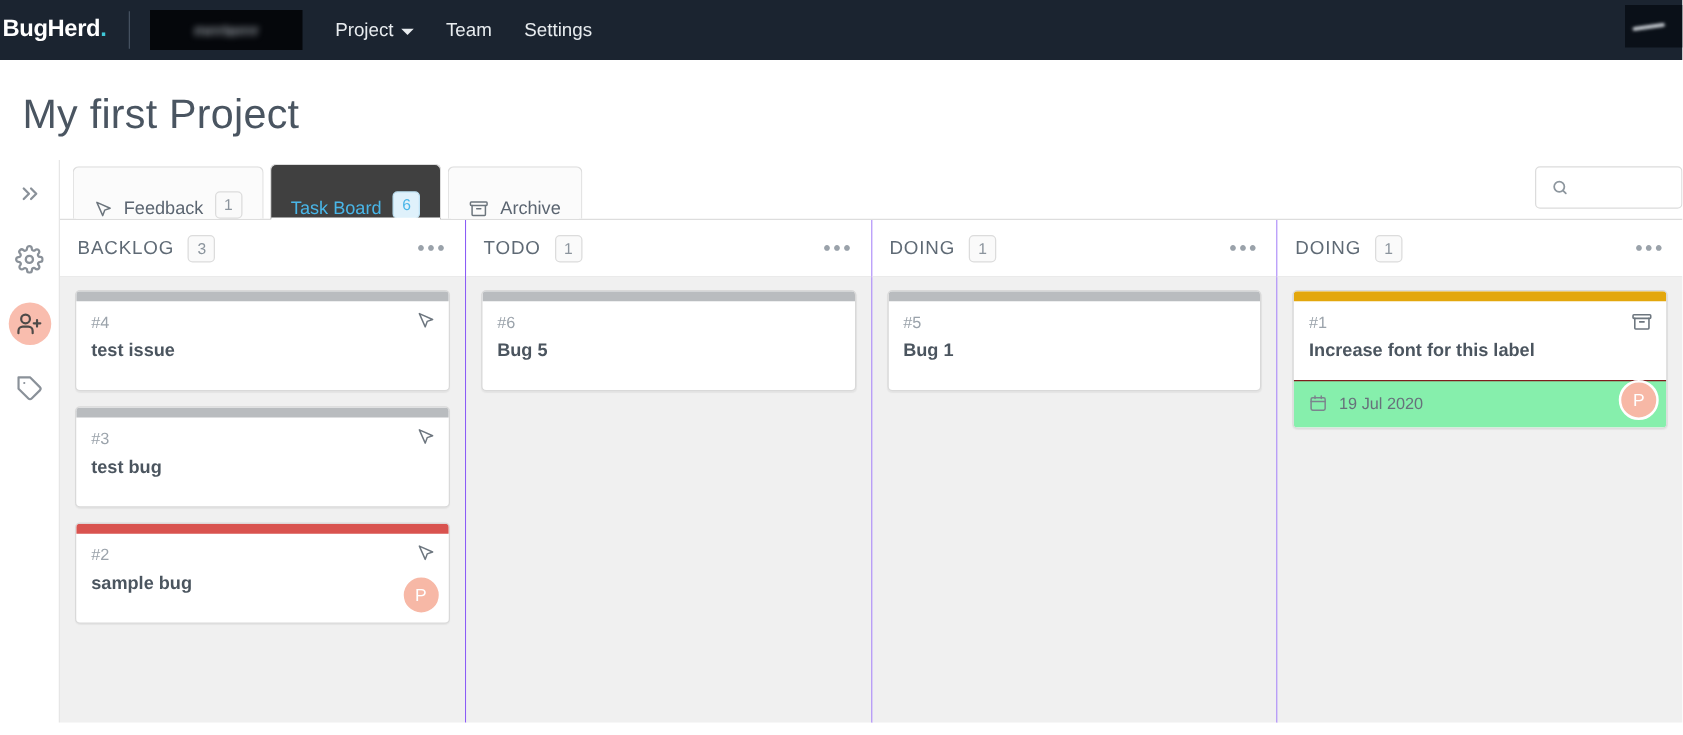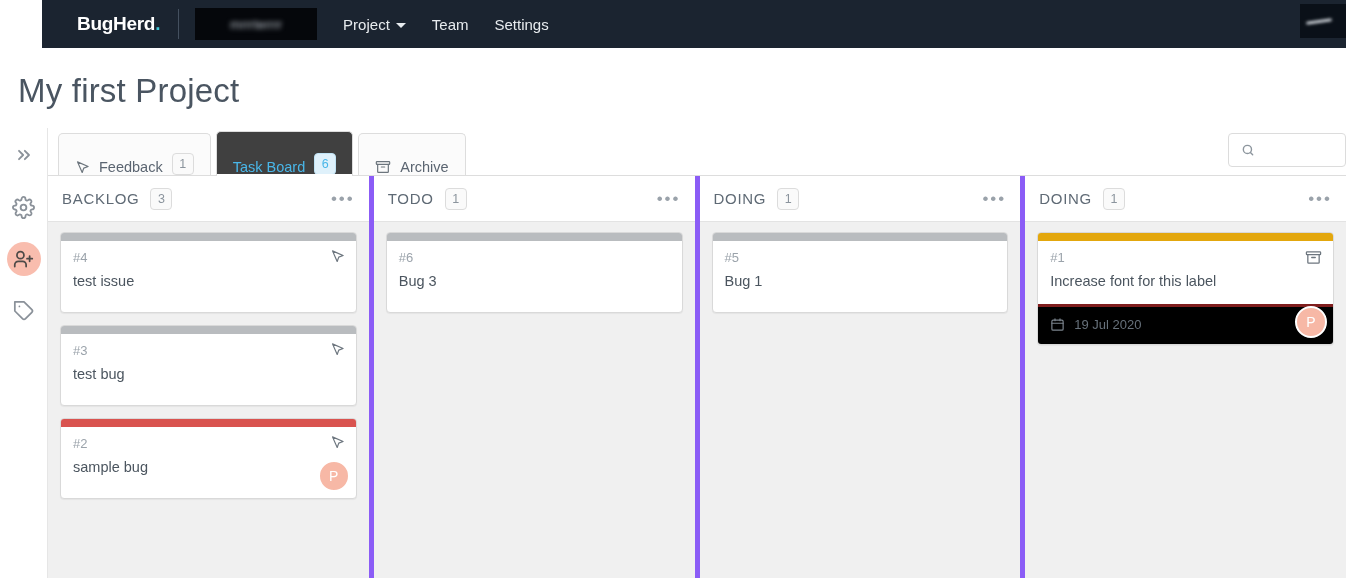--- a/index.html
+++ b/index.html
@@ -11,23 +11,22 @@
     font-family: "Liberation Sans", sans-serif;
     background: #ffffff;
   }
 
   
   .topnav {
     height: 48px;
     background: #1b2430;
     display: flex;
     align-items: center;
-    padding-left: 35px;
+    padding-left: 2px;
     position: relative;
-    margin-left: 42px;
   }
   .logo {
     color: #ffffff;
     font-size: 19px;
     font-weight: bold;
     letter-spacing: -0.3px;
     white-space: nowrap;
   }
   .logo .dot { color: #3fc8d8; }
   .nav-divider {
@@ -183,21 +182,21 @@
     border: none; outline: none;
     font-size: 13px; color: #55606b;
     margin-left: 8px; width: 60px;
     font-family: "Liberation Sans", sans-serif;
   }
 
   
   .columns { display: flex; height: 402px; }
   .col {
     flex: 1 1 0;
-    border-right: 5px solid #8b5cf6;
+    border-right: 1px solid #8b5cf6;
     display: flex; flex-direction: column;
     min-width: 0;
   }
   .col:last-child { border-right: none; }
   .col-head {
     height: 46px;
     display: flex; align-items: center;
     padding: 0 14px 0 14px;
     border-bottom: 1px solid #e3e3e3;
     gap: 11px;
@@ -228,28 +227,28 @@
     border: 1px solid #d9d9d9;
     border-radius: 4px;
     margin-bottom: 12px;
     position: relative;
     overflow: hidden;
     box-shadow: 0 1px 1px rgba(0,0,0,0.05);
   }
   .card-bar { height: 8px; width: 100%; }
   .card-main { padding: 9px 12px 22px 12px; position: relative; }
   .card-id { font-size: 13px; color: #9ba3ab; margin-bottom: 7px; }
-  .card-title { font-size: 14.5px; color: #4b555f; line-height: 1.25; }
+  .card-title { font-size: 14.5px; color: #4b555f; line-height: 1.25; font-weight: bold; }
   .card-icon {
     position: absolute; right: 11px; top: 8px;
     color: #6d767f;
   }
   .card-meta {
-    border-top: 3px solid #7f1d1d;
-    background: #000000;
+    border-top: 1px solid #7f1d1d;
+    background: #86efac;
     padding: 8px 12px 10px 12px;
   }
   .meta-row {
     display: flex; align-items: center; gap: 9px;
     font-size: 13px; color: #67717b;
     padding: 2px 0;
   }
   .avatar {
     position: absolute;
     right: 6px; bottom: 6px;
@@ -415,21 +414,21 @@
         <div class="col-head">
           <span class="col-title">TODO</span>
           <span class="badge">1</span>
           <span class="col-menu">•••</span>
         </div>
         <div class="col-body">
           <div class="card">
             <div class="card-bar" style="background:#b9bcbf"></div>
             <div class="card-main">
               <div class="card-id">#6</div>
-              <div class="card-title">Bug 3</div>
+              <div class="card-title">Bug 5</div>
             </div>
           </div>
         </div>
       </div>
 
       <div class="col">
         <div class="col-head">
           <span class="col-title">DOING</span>
           <span class="badge">1</span>
           <span class="col-menu">•••</span>

